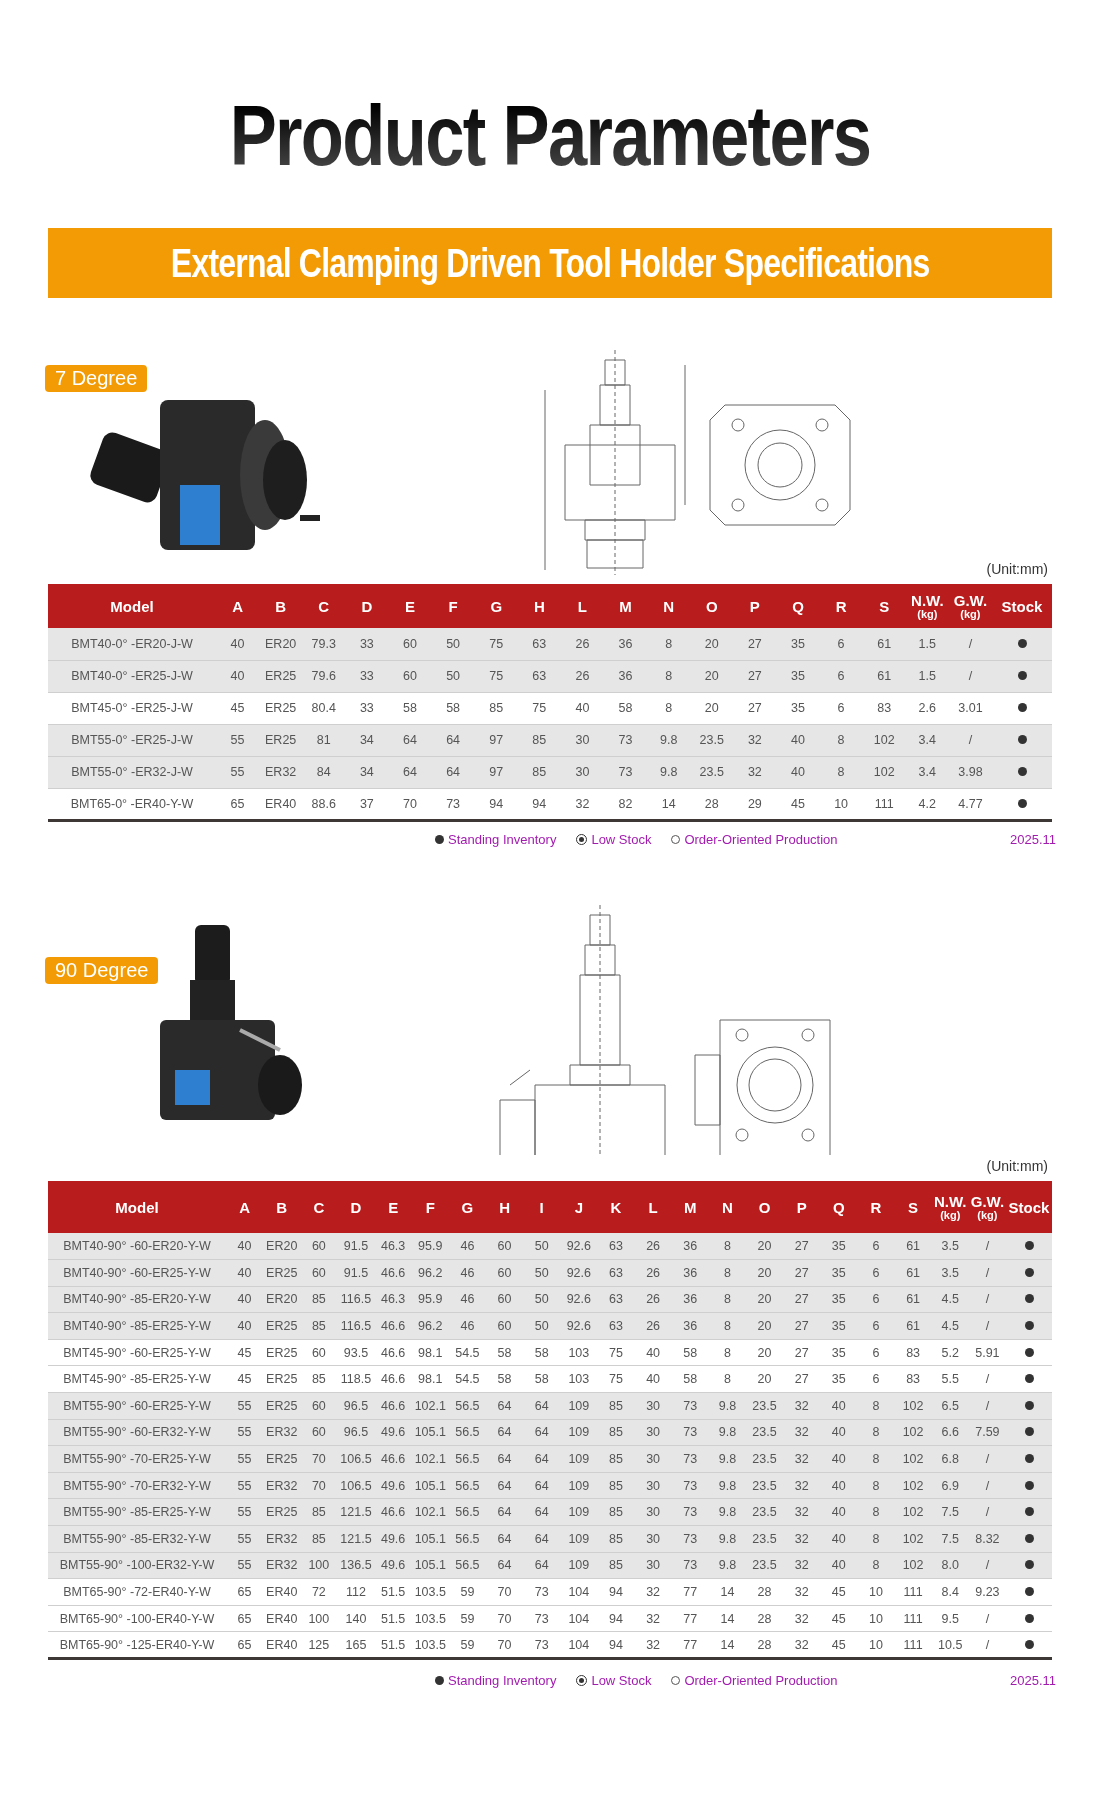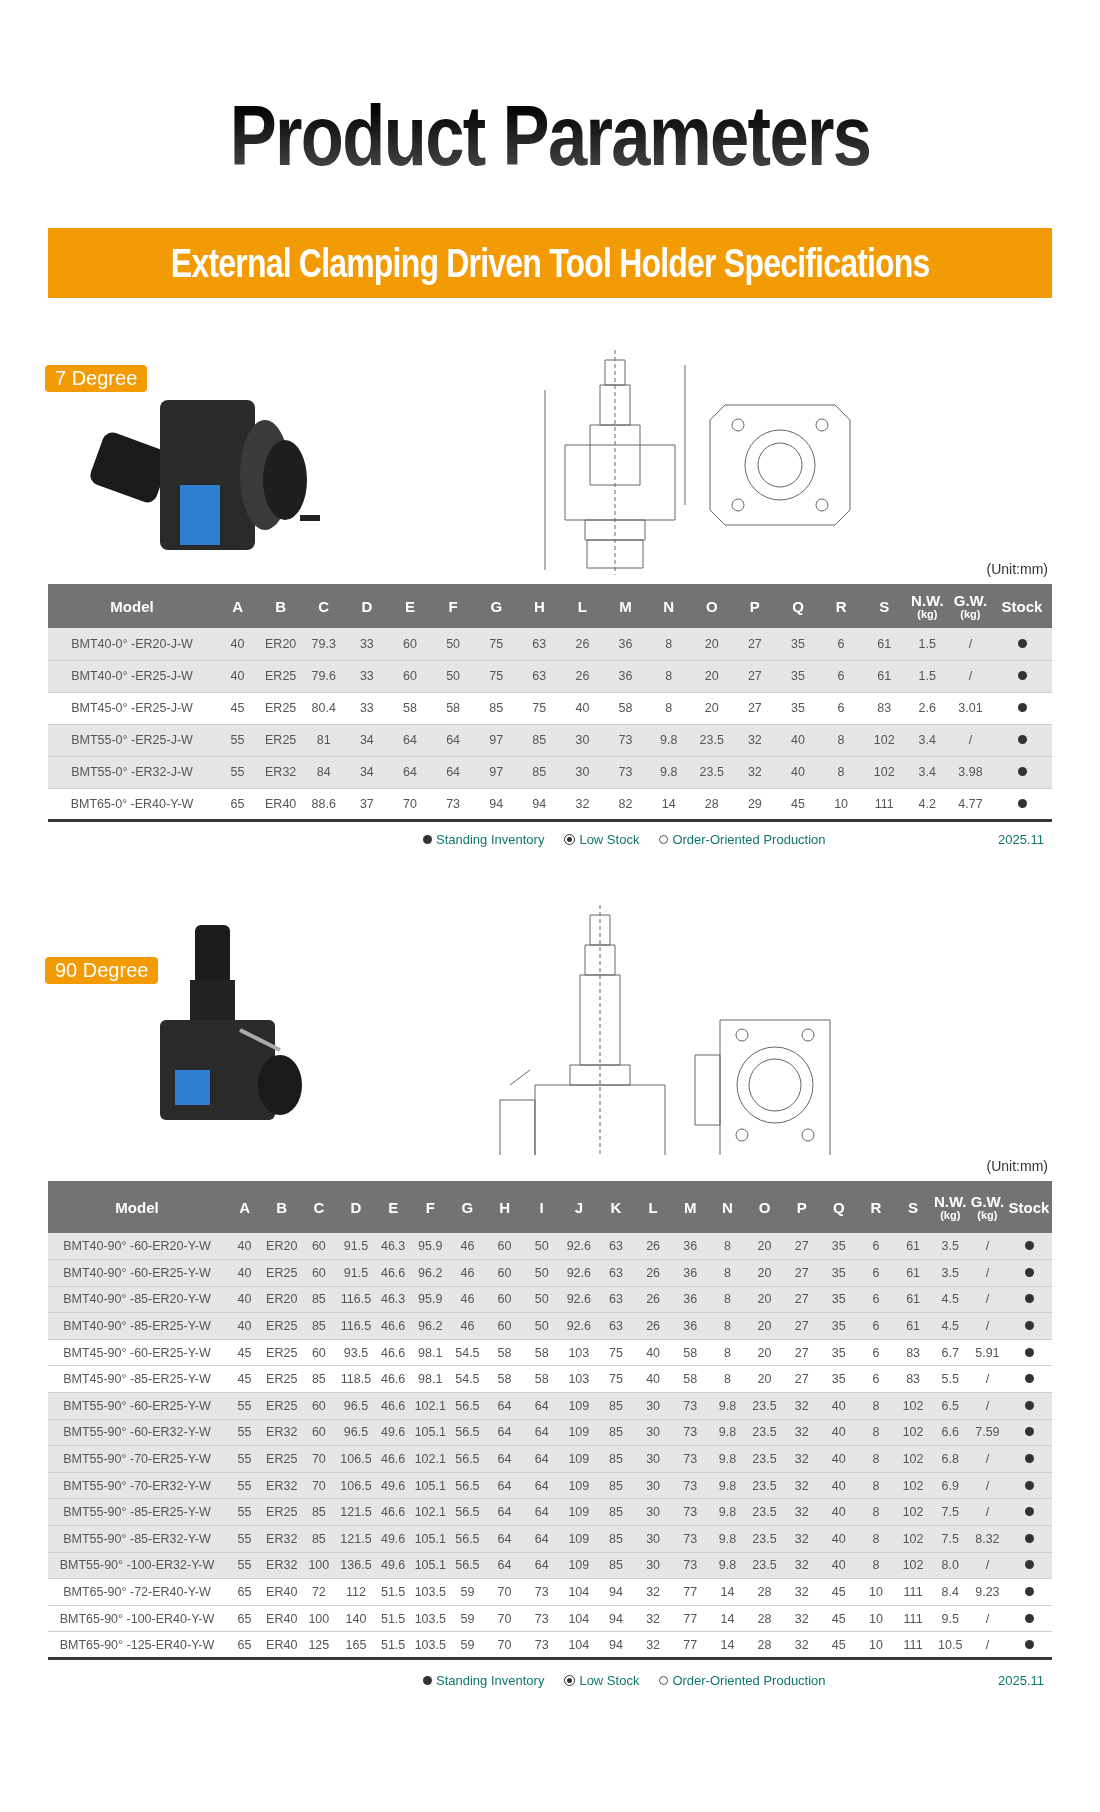--- a/index.html
+++ b/index.html
@@ -6,29 +6,29 @@
   body { width: 1100px; height: 1812px; background: #ffffff; font-family: "Liberation Sans", "DejaVu Sans", sans-serif; color: #555; position: relative; overflow: hidden; }
   .page-title { position: absolute; left: 0; top: 85px; width: 1100px; text-align: center; font-family: "Liberation Sans", sans-serif; font-weight: 700; font-size: 86px; letter-spacing: -2px; line-height: 100px; transform: scaleX(0.82); transform-origin: center;
     background: linear-gradient(180deg, #000 20%, #555 100%); -webkit-background-clip: text; background-clip: text; color: transparent; }
   .banner { position: absolute; left: 48px; top: 228px; width: 1004px; height: 70px; background: #f29b05; display: flex; align-items: center; justify-content: center; }
   .banner span { color: #fff; font-weight: 700; font-size: 40px; letter-spacing: -1px; transform: scaleX(0.8); display: inline-block; white-space: nowrap; }
   .deg-label { position: absolute; left: 45px; height: 27px; background: #f29b05; color: #fff; font-size: 20px; border-radius: 4px; padding: 0 10px; line-height: 27px; }
   .photo { position: absolute; }
   .drawing { position: absolute; }
   .unit { position: absolute; right: 52px; font-size: 14px; color: #333; }
   table { position: absolute; left: 48px; width: 1004px; border-collapse: collapse; table-layout: fixed; }
-  thead tr { background: #737373; color: #fff; }
+  thead tr { background: #b91c1c; color: #fff; }
   th { font-weight: 700; font-size: 15px; text-align: center; padding: 0; line-height: 15px; }
   th small { display: block; font-size: 11px; line-height: 12px; }
   td { text-align: center; font-size: 12.5px; color: #555; border-bottom: 1px solid #cfcfcf; padding: 0; white-space: nowrap; }
   tbody tr.g { background: #e6e6e6; }
   tbody tr.w { background: #ffffff; }
   tbody tr:last-child td { border-bottom: 3px solid #3d3735; }
   .dot { display: inline-block; width: 9px; height: 9px; border-radius: 50%; background: #333; }
-  .legend { position: absolute; left: 40px; width: 1004px; height: 20px; font-size: 13px; color: #0f766e; }
+  .legend { position: absolute; left: 52px; width: 1004px; height: 20px; font-size: 13px; color: #a21caf; }
   .legend .items { position: absolute; left: 383px; top: 0; display: flex; gap: 20px; align-items: center; }
   .legend .it { display: flex; align-items: center; gap: 4px; }
   .legend .date { position: absolute; right: 0; top: 0; }
   .lg-fill { width: 9px; height: 9px; border-radius: 50%; background: #333; display:inline-block; }
   .lg-ring { width: 11px; height: 11px; border-radius: 50%; border: 1.5px solid #333; display:inline-flex; align-items:center; justify-content:center; }
   .lg-ring i { width: 5px; height: 5px; border-radius: 50%; background:#333; display:block; }
   .lg-open { width: 9px; height: 9px; border-radius: 50%; border: 1px solid #555; display:inline-block; }
 </style>
 </head>
 <body>
@@ -419,21 +419,21 @@
         <td>103</td>
         <td>75</td>
         <td>40</td>
         <td>58</td>
         <td>8</td>
         <td>20</td>
         <td>27</td>
         <td>35</td>
         <td>6</td>
         <td>83</td>
-        <td>6.7</td>
+        <td>5.2</td>
         <td>5.91</td>
         <td><span class="dot"></span></td>
       </tr>
       <tr class="w" style="height: 26.6px;">
         <td>BMT45-90° -85-ER25-Y-W</td>
         <td>45</td>
         <td>ER25</td>
         <td>85</td>
         <td>118.5</td>
         <td>46.6</td>

